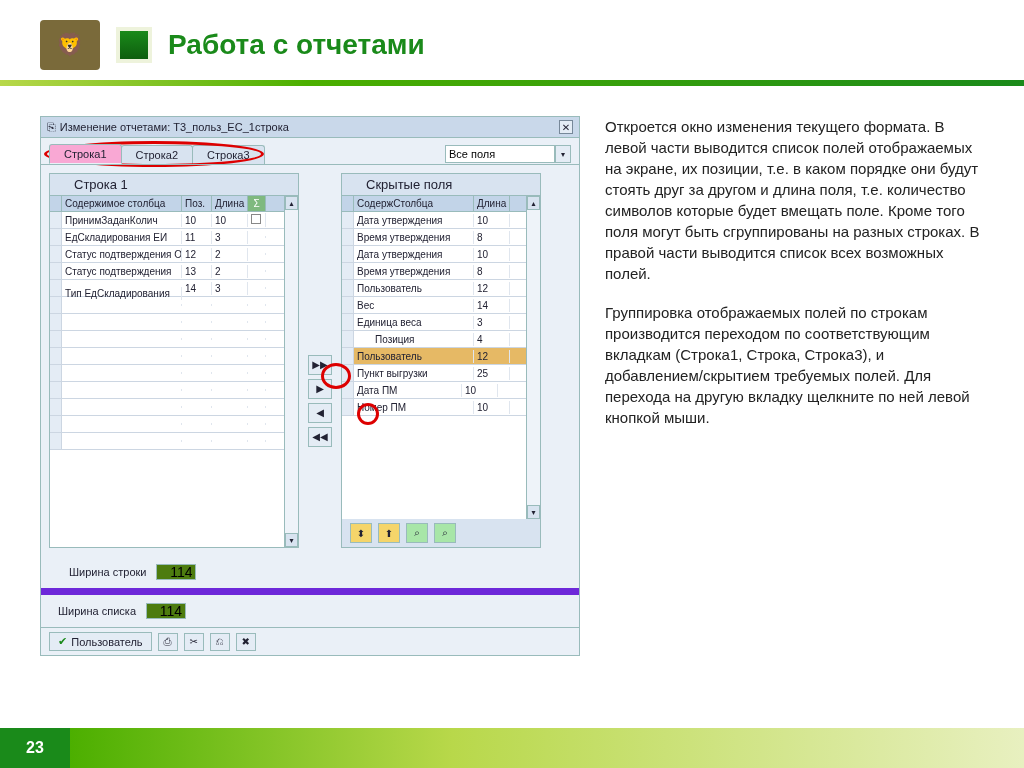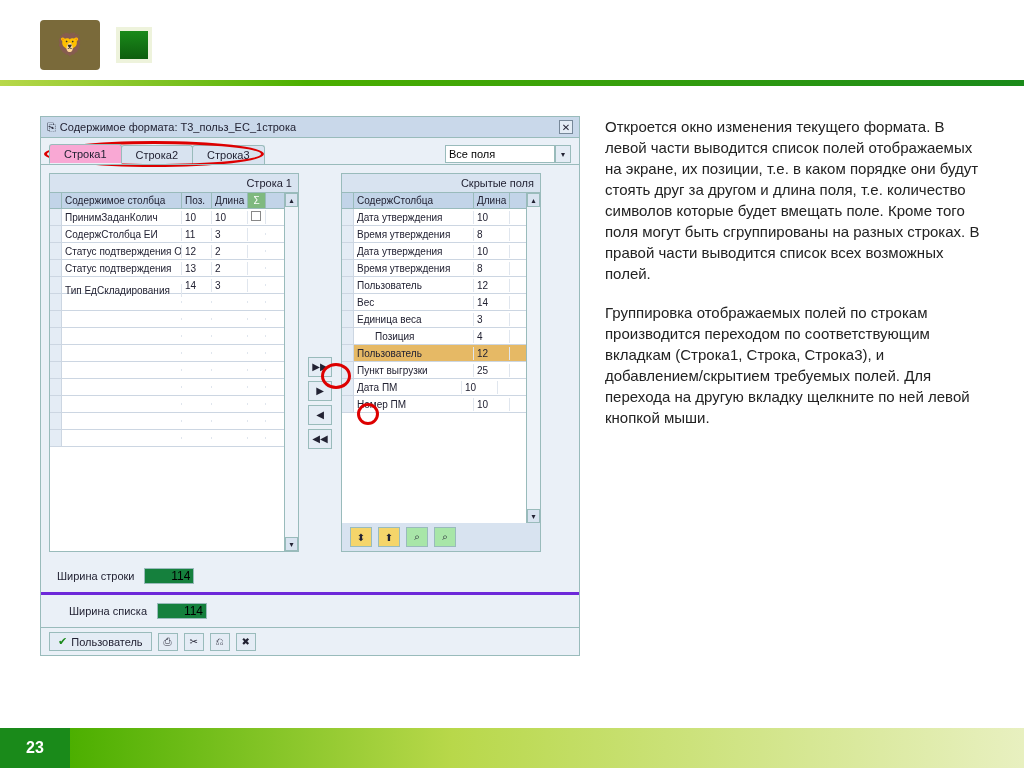--- a/index.html
+++ b/index.html
@@ -120,25 +120,24 @@
   }
   .panel {
     background:#d8e3f0;
     border:1px solid #9bb;
     display:flex;
     flex-direction:column;
   }
   .left-panel { width:250px; }
   .right-panel { width:200px; }
   .panel-title {
-    padding:3px 6px;
-    font-size:11px;
+    padding:3px 24px;
+    font-size:13px;
     border-bottom:1px solid #9bb;
     background:#d8e3f0;
-    text-align:right;
   }
   .grid {
     background:#fff;
     flex:1;
     overflow:hidden;
     position:relative;
   }
   .grid-head {
     display:flex;
     background:#c2d4e8;
@@ -197,21 +196,21 @@
     gap:6px;
   }
   .mini-btn{
     width:22px;height:20px;border:1px solid #9bb;background:#fce;font-size:10px;display:flex;align-items:center;justify-content:center;
   }
   .shirina {
     display:flex;align-items:center;gap:10px;
     padding:4px 16px;
     font-size:11px;
   }
-  .shirina input{width:50px;height:16px;border:1px solid #9bb;text-align:right;font-size:12px;padding:0 3px;background:#15803d;}
+  .shirina input{width:40px;height:16px;border:1px solid #9bb;text-align:right;font-size:14px;padding:0 3px;background:#4d7c0f;}
   .footer-bar {
     border-top:1px solid #9bb;
     padding:4px 8px;
     display:flex;align-items:center;gap:6px;
     background:#eaf0f7;
   }
   .copy-btn {
     display:flex;align-items:center;gap:4px;
     border:1px solid #9bb;background:#e4ecf5;
     padding:2px 8px;font-size:11px;cursor:pointer;
@@ -253,30 +252,31 @@
   }
   .right-wrap{display:flex;}
 </style>
 </head>
 <body>
 
 <div class="slide">
   <div class="header">
     <div class="crest">🦁</div>
     <div class="sq-logo"></div>
+    <div class="title">Работа с отчетами</div>
   </div>
   <div class="green-bar"></div>
 
   <div class="content">
 
     <div class="sap-window" style="position:relative;">
       <div class="win-title">
         <div class="win-title-left">
           <span>⎘</span>
-          <span>Содержимое формата: Т3_польз_ЕС_1строка</span>
+          <span>Изменение отчетами: Т3_польз_ЕС_1строка</span>
         </div>
         <div class="close-x">✕</div>
       </div>
 
       <div class="tab-row">
         <div class="tab-ellipse"></div>
         <div class="tab active">Строка1</div>
         <div class="tab">Строка2</div>
         <div class="tab">Строка3</div>
         <div class="vse-polya">
@@ -301,21 +301,21 @@
               <div id="left-rows">
                   <div class="grid-row">
                     <div class="handle"></div>
                     <div class="gc" style="width:120px;">ПринимЗаданКолич</div>
                     <div class="gc" style="width:30px;">10</div>
                     <div class="gc" style="width:36px;">10</div>
                     <div class="gc" style="width:18px;"><span style="display:inline-block;width:10px;height:10px;border:1px solid #888;"></span></div>
                   </div>
                   <div class="grid-row">
                     <div class="handle"></div>
-                    <div class="gc" style="width:120px;">СодержСтолбца ЕИ</div>
+                    <div class="gc" style="width:120px;">ЕдСкладирования ЕИ</div>
                     <div class="gc" style="width:30px;">11</div>
                     <div class="gc" style="width:36px;">3</div>
                     <div class="gc" style="width:18px;"></div>
                   </div>
                   <div class="grid-row">
                     <div class="handle"></div>
                     <div class="gc" style="width:120px;">Статус подтверждения Отг</div>
                     <div class="gc" style="width:30px;">12</div>
                     <div class="gc" style="width:36px;">2</div>
                     <div class="gc" style="width:18px;"></div>
@@ -499,27 +499,27 @@
               <div class="mini-btn" style="background:#a8e6a8;">⌕</div>
               <div class="mini-btn" style="background:#a8e6a8;">⌕</div>
             </div>
           </div>
         </div>
 
         <div class="red-circle1"></div>
         <div class="red-circle2"></div>
       </div>
 
-      <div style="padding:4px 0;">
+      <div style="padding:4px 12px;">
         <div class="shirina">
           <span>Ширина строки</span>
           <input value="114" style="">
         </div>
       </div>
-      <div style="border-top:3px solid #6d28d9;padding:4px 12px;">
+      <div style="border-top:7px solid #6d28d9;padding:4px 1px;">
         <div class="shirina">
           <span>Ширина списка</span>
           <input value="114" style="">
         </div>
       </div>
 
       <div class="footer-bar">
         <div class="copy-btn">
           <span style="color:#1a8a1a;">✔</span>
           <span>Пользователь</span>

